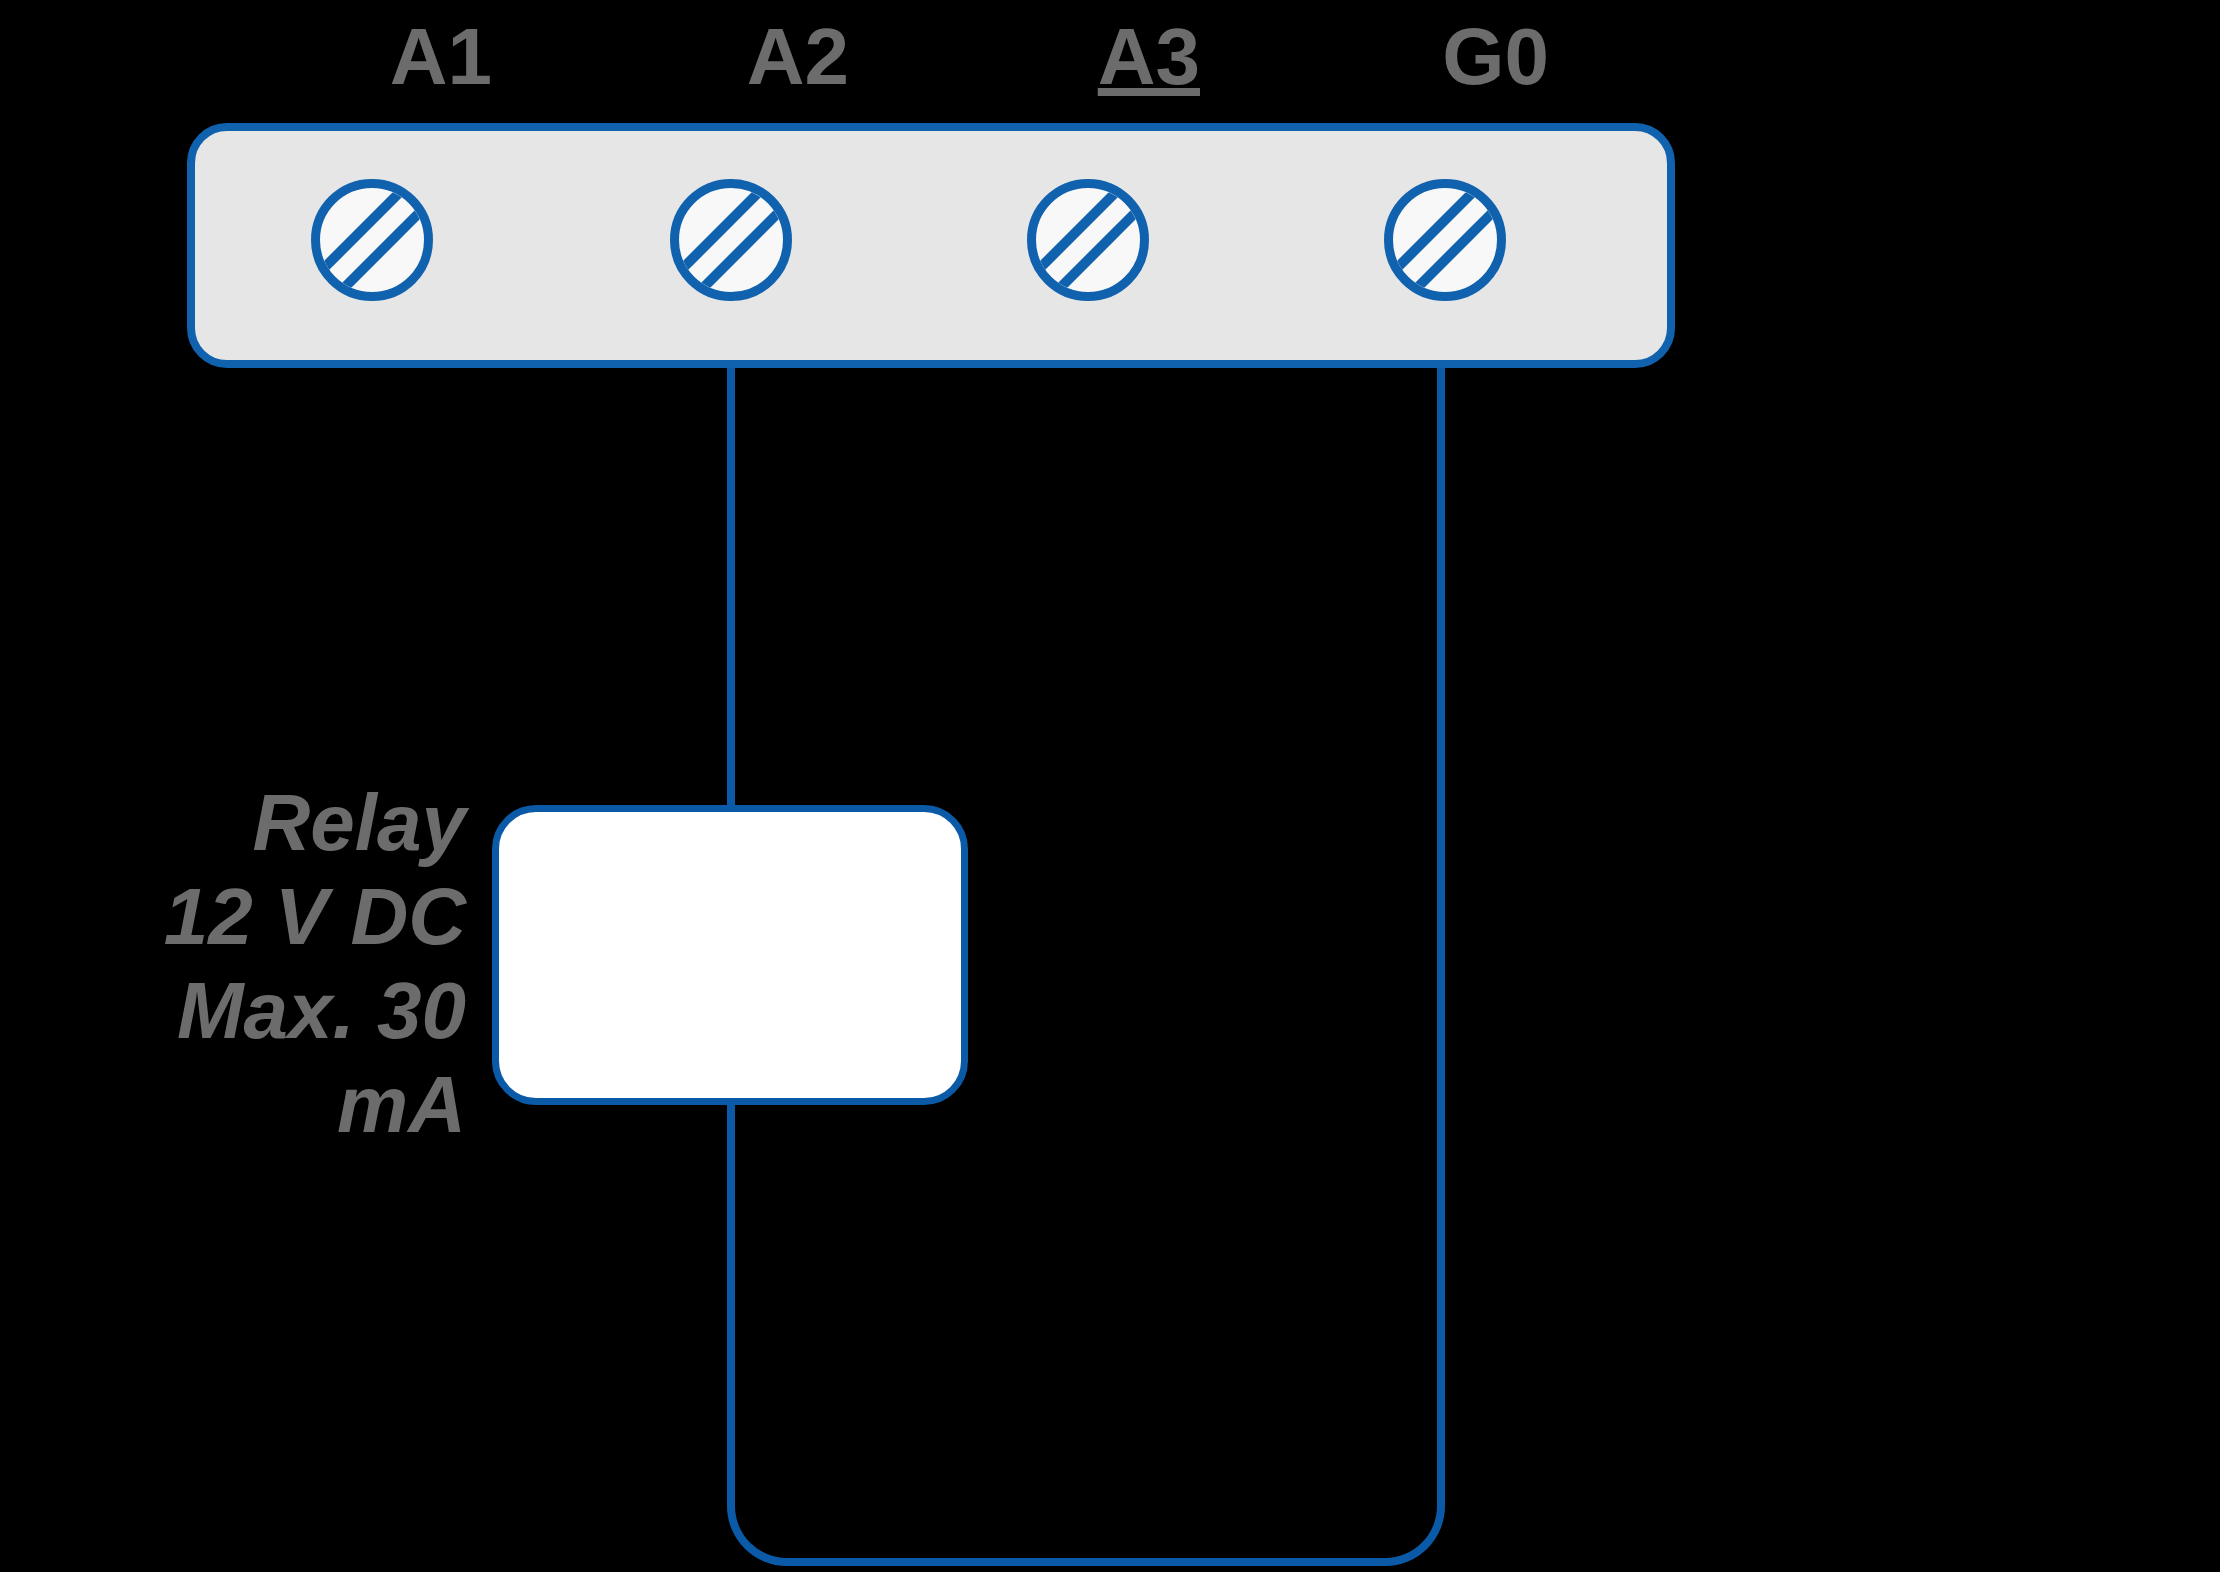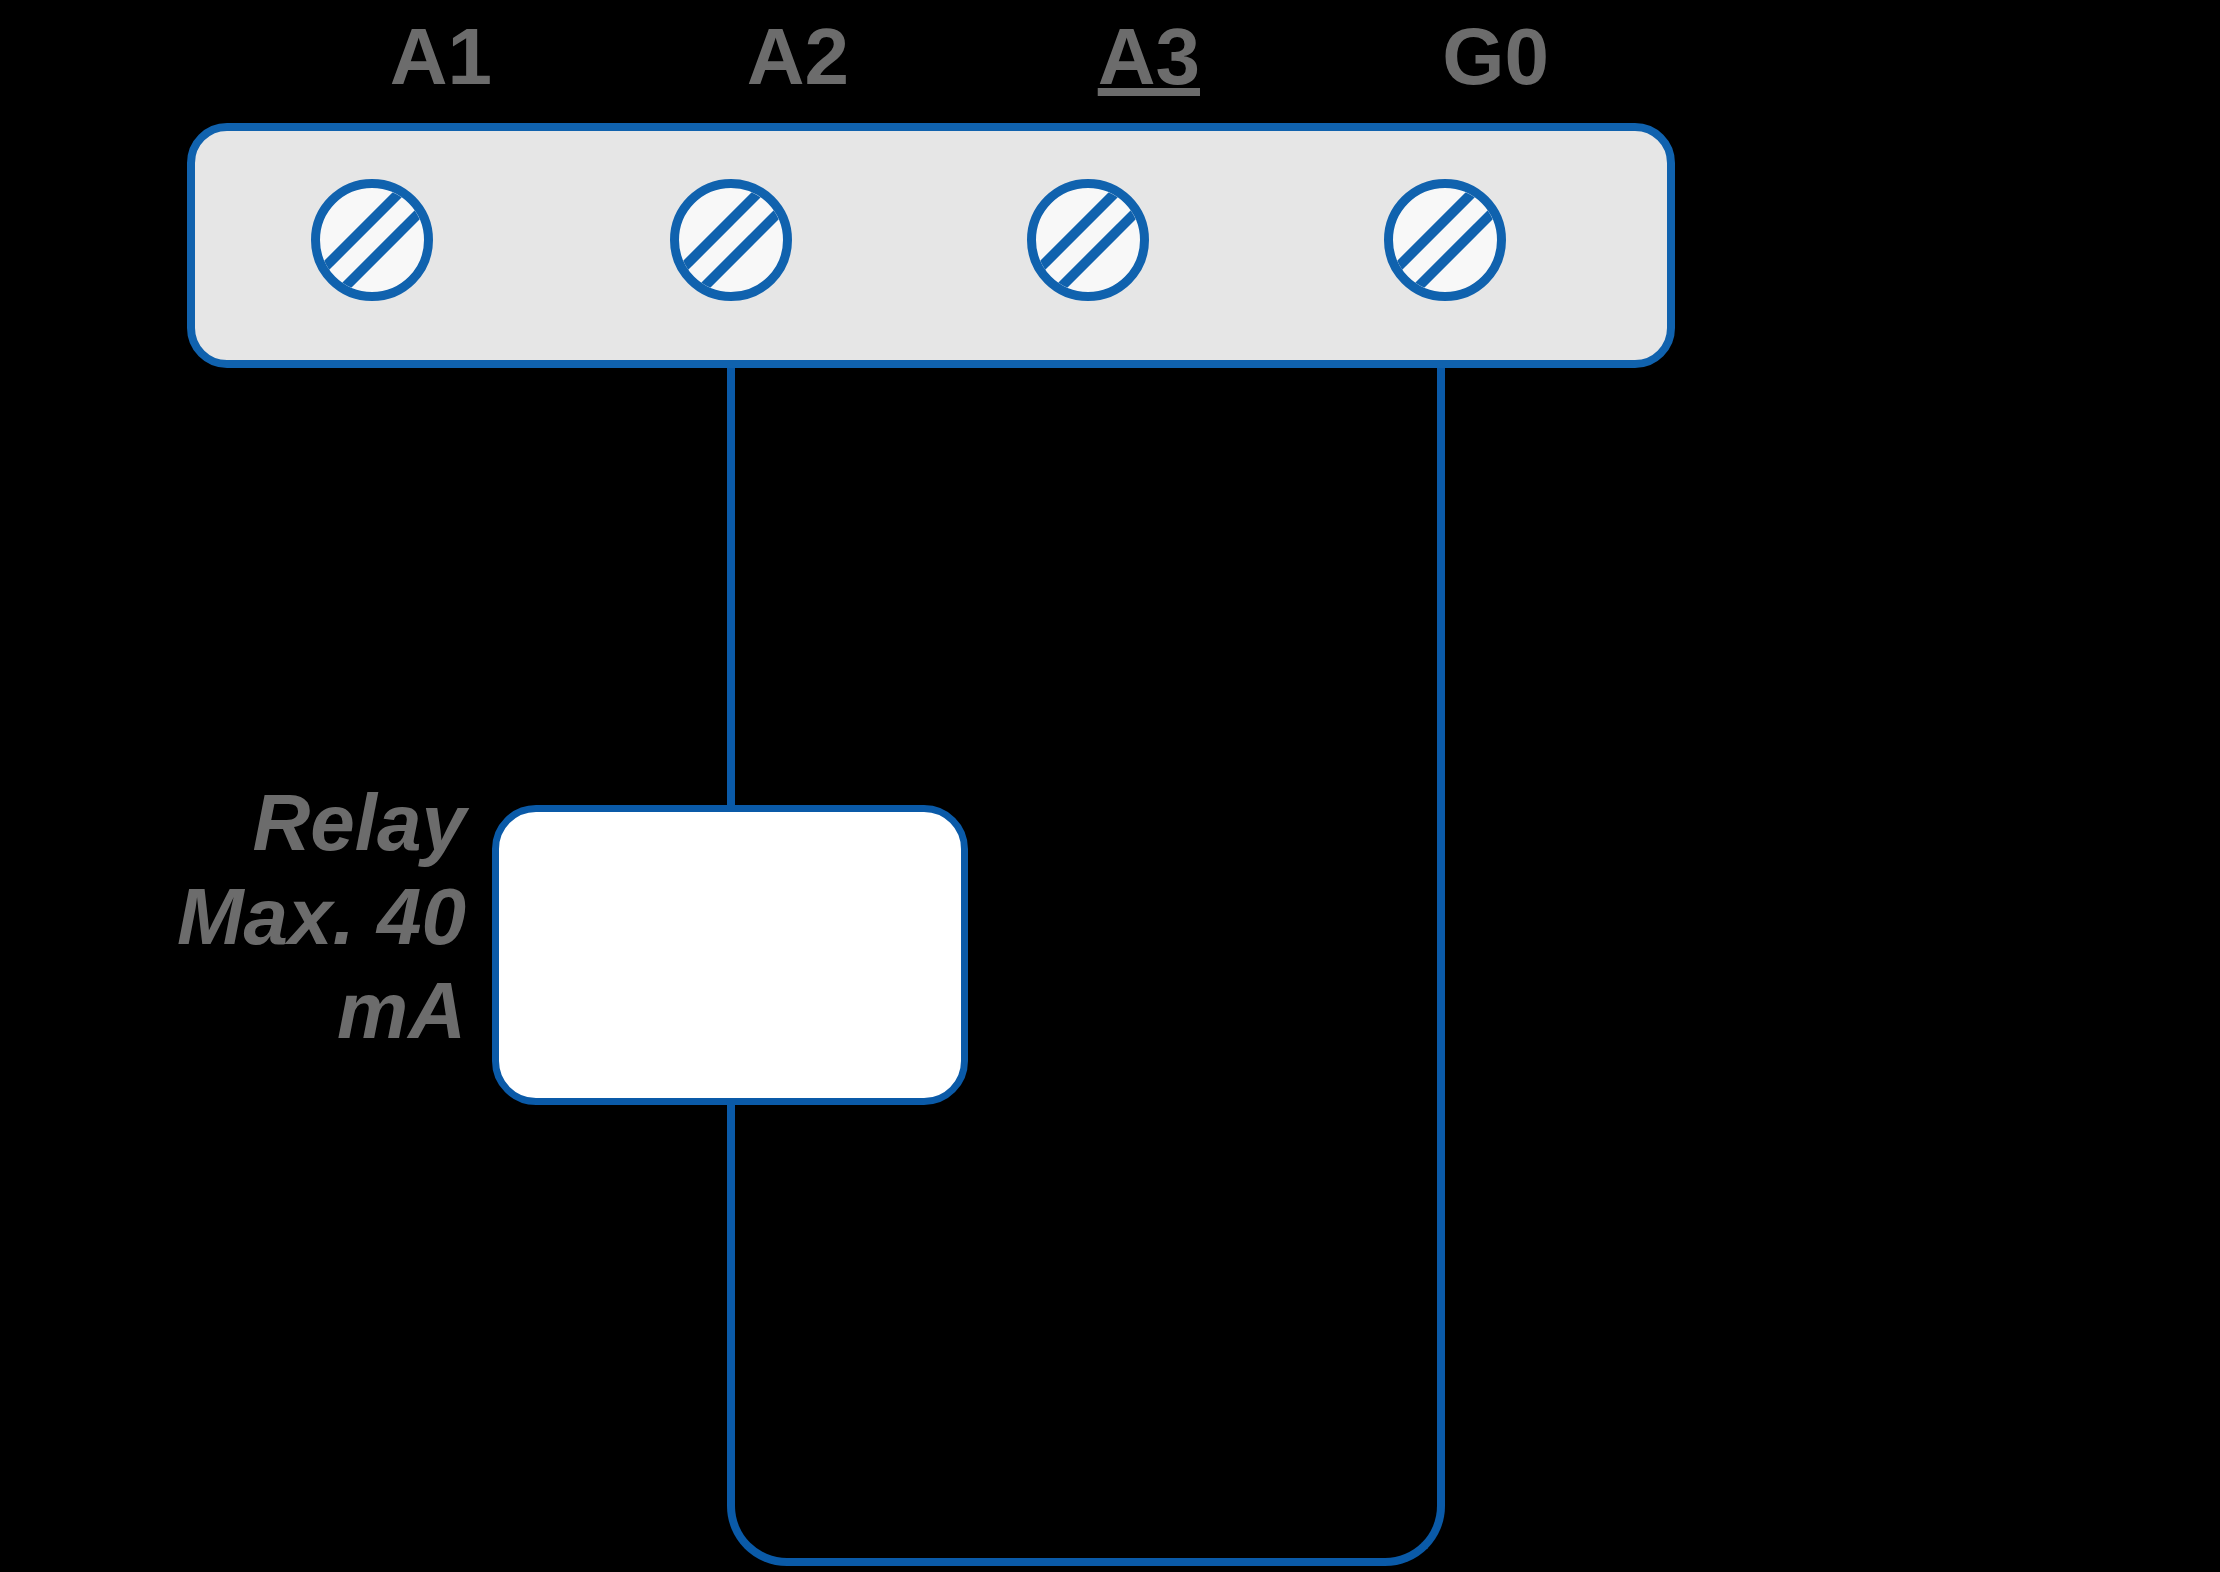--- a/index.html
+++ b/index.html
@@ -141,15 +141,16 @@
     <i class="slot s2"></i>
   </div>
   <div class="screw p3">
     <i class="slot s1"></i>
     <i class="slot s2"></i>
   </div>
 </div>
 
 <div class="relay-label">
   <span>Relay</span>
-  <span>Max. 40</span>
+  <span>12 V DC</span>
+  <span>Max. 30</span>
   <span>mA</span>
 </div>
 
 </body></html>

